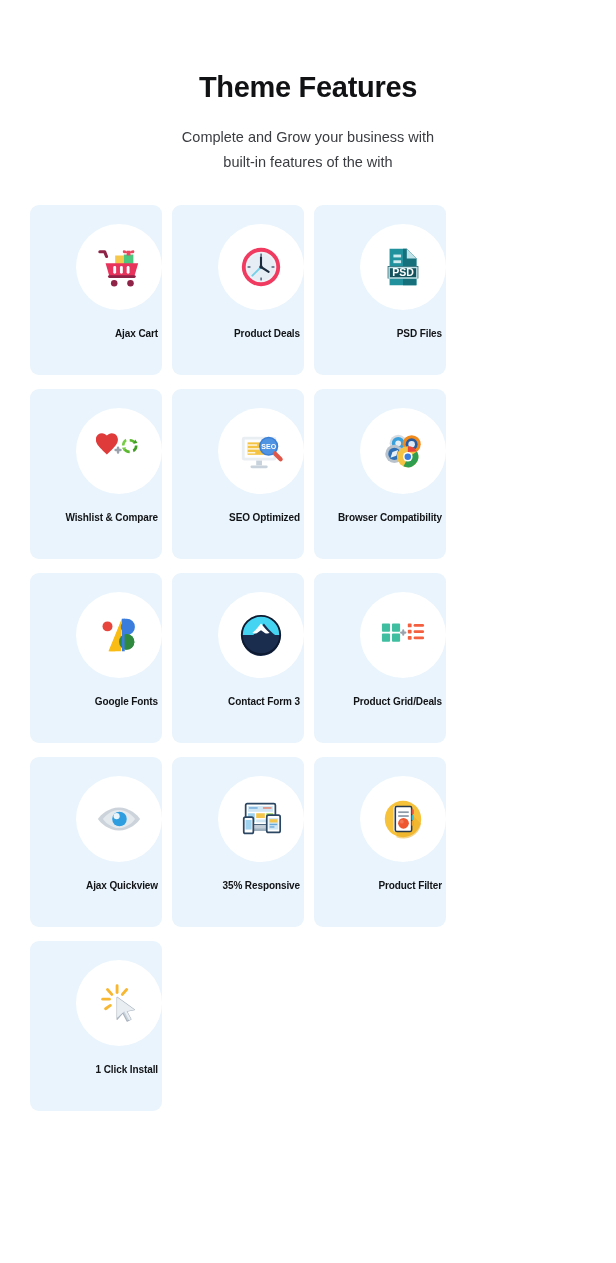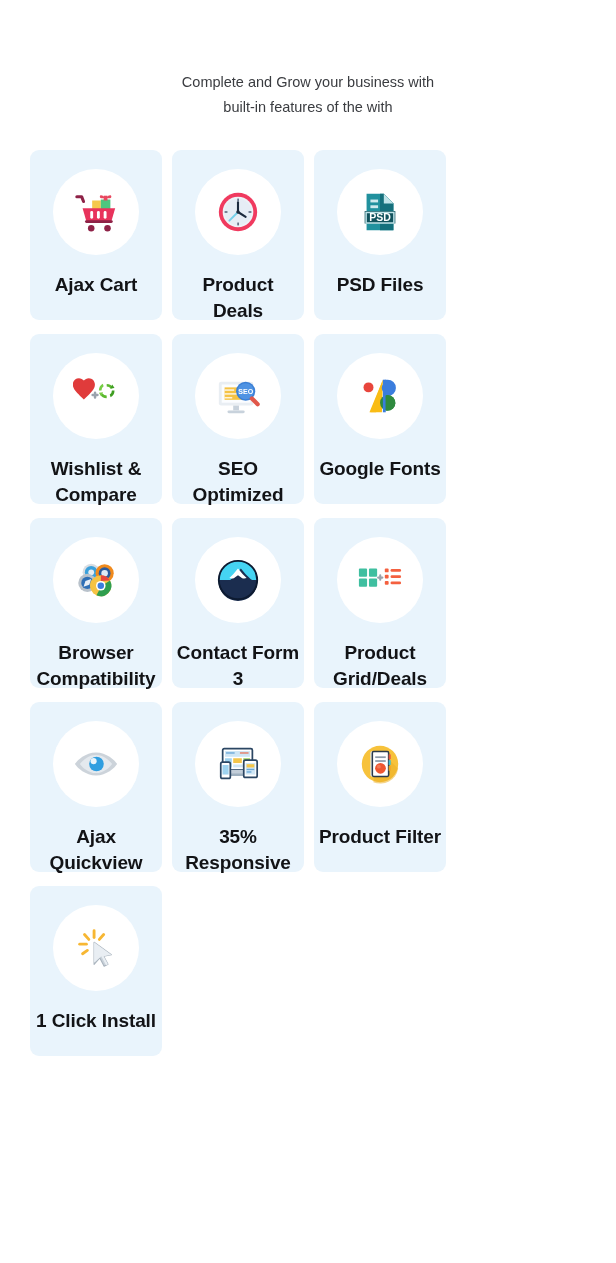--- a/index.html
+++ b/index.html
@@ -21,20 +21,21 @@
   
   .header { padding-top: 70px; text-align: center; }
   .title {
     font-size: 29px;
     font-weight: bold;
     color: #111214;
     letter-spacing: -0.3px;
     line-height: 1.2;
   }
   .subtitle {
+    margin-top: 20px;
     font-size: 14.5px;
     color: #3a3c40;
     line-height: 1.72;
     font-weight: 400;
   }
   .subtitle .sub-line { display: block; }
 
   
   .grid {
     margin: 0 auto;
@@ -45,51 +46,52 @@
     gap: 14px 10px;
     justify-content: flex-start;
   }
   .card {
     width: 132px;
     height: 170px;
     background: #e9f4fc;
     border-radius: 9px;
     display: flex;
     flex-direction: column;
-    align-items: center;
+    align-items: flex-end;
     padding-top: 19px;
   }
   .circle {
     width: 86px;
     height: 86px;
     border-radius: 50%;
     background: #ffffff;
     display: flex;
     align-items: center;
     justify-content: center;
     flex: none;
   }
   .ico { width: 46px; height: 46px; display: block; }
   .label {
     margin-top: 17px;
-    font-size: 19px;
+    font-size: 10px;
     font-weight: bold;
     color: #121316;
     text-align: center;
     line-height: 1.35;
     letter-spacing: -0.1px;
     padding: 0 4px;
   }
 </style>
 </head>
 <body>
 
 <div class="page">
 
   <div class="header">
+    <h1 class="title">Theme Features</h1>
     <p class="subtitle">
       <span class="sub-line">Complete and Grow your business with</span>
       <span class="sub-line">built-in features of the with</span>
     </p>
   </div>
 
   <div class="grid" id="grid-main">
       <div class="card">
         <div class="circle">
           <svg class="ico" viewBox="0 0 48 48" xmlns="http://www.w3.org/2000/svg">
@@ -172,38 +174,20 @@
     <rect x="10" y="25" width="8" height="1.6" fill="#fff" opacity="0.8"></rect>
     <rect x="19" y="34" width="6" height="5" fill="#c8d2dc"></rect>
     <rect x="13" y="39" width="18" height="3" rx="1.5" fill="#c8d2dc"></rect>
     <circle cx="32" cy="19" r="10" fill="#3a7fd5"></circle>
     <circle cx="32" cy="19" r="8.4" fill="#4f93e3"></circle>
     <text x="32" y="22.3" font-family="Liberation Sans, sans-serif" font-size="7.4" font-weight="bold" fill="#ffffff" text-anchor="middle">SEO</text>
     <path d="M38.5 26.5l6 6" stroke="#e0574a" stroke-width="4.4" stroke-linecap="round"></path>
   </svg>
         </div>
         <div class="label">SEO Optimized</div>
-      </div>
-      <div class="card">
-        <div class="circle">
-          <svg class="ico" viewBox="0 0 48 48" xmlns="http://www.w3.org/2000/svg">
-    <circle cx="12" cy="15" r="5.2" fill="#e8453c"></circle>
-    <path d="M20 41L27 7l-14 34z" fill="#f9bc15"></path>
-    <path d="M20 41h14V7H27z" fill="#f9bc15" opacity="0"></path>
-    <path d="M14 41h12L27 7z" fill="#f9bc15"></path>
-    <rect x="28" y="7" width="5" height="34" fill="#3b7ddd" opacity="0"></rect>
-    <path d="M29 7h3a8.6 8.6 0 0 1 0 17.2h-3z" fill="#3b7ddd"></path>
-    <circle cx="32" cy="15.6" r="6.2" fill="#3b7ddd"></circle>
-    <circle cx="32" cy="31" r="8" fill="#2f8a3f"></circle>
-    <path d="M29 7v34" stroke="#3b7ddd" stroke-width="0"></path>
-    <rect x="27" y="7" width="3" height="34" fill="#3b7ddd"></rect>
-    <path d="M30 23.5h2a8 8 0 1 1 0 16h-2z" fill="#2f8a3f"></path>
-  </svg>
-        </div>
-        <div class="label">Google Fonts</div>
       </div>
       <div class="card">
         <div class="circle">
           <svg class="ico" viewBox="0 0 48 48" xmlns="http://www.w3.org/2000/svg">
     <circle cx="19" cy="16" r="9" fill="#d9dde2"></circle>
     <circle cx="19" cy="16" r="6.6" fill="#3aa0db"></circle>
     <circle cx="19" cy="16" r="3" fill="#e6edf3"></circle>
     <circle cx="33" cy="17" r="9.5" fill="#f08a1d"></circle>
     <circle cx="33" cy="17" r="6.2" fill="#2a5b9e"></circle>
     <circle cx="33" cy="17" r="3.4" fill="#dfe9f5"></circle>
@@ -212,20 +196,38 @@
     <path d="M11 31l6-2 2-6-6 2z" fill="#e8eef5"></path>
     <circle cx="29" cy="30" r="11" fill="#f5c344"></circle>
     <path d="M29 19a11 11 0 0 1 9.6 5.6l-9.6.4z" fill="#e8453c"></path>
     <path d="M18.5 33.5A11 11 0 0 1 19.4 24l5.4 6.5z" fill="#f5c344"></path>
     <path d="M38.6 24.6A11 11 0 0 1 24.5 40l5-9.6z" fill="#2f9e4f"></path>
     <circle cx="29" cy="30" r="5" fill="#fff"></circle>
     <circle cx="29" cy="30" r="3.4" fill="#3b7ddd"></circle>
   </svg>
         </div>
         <div class="label">Browser Compatibility</div>
+      </div>
+      <div class="card">
+        <div class="circle">
+          <svg class="ico" viewBox="0 0 48 48" xmlns="http://www.w3.org/2000/svg">
+    <circle cx="12" cy="15" r="5.2" fill="#e8453c"></circle>
+    <path d="M20 41L27 7l-14 34z" fill="#f9bc15"></path>
+    <path d="M20 41h14V7H27z" fill="#f9bc15" opacity="0"></path>
+    <path d="M14 41h12L27 7z" fill="#f9bc15"></path>
+    <rect x="28" y="7" width="5" height="34" fill="#3b7ddd" opacity="0"></rect>
+    <path d="M29 7h3a8.6 8.6 0 0 1 0 17.2h-3z" fill="#3b7ddd"></path>
+    <circle cx="32" cy="15.6" r="6.2" fill="#3b7ddd"></circle>
+    <circle cx="32" cy="31" r="8" fill="#2f8a3f"></circle>
+    <path d="M29 7v34" stroke="#3b7ddd" stroke-width="0"></path>
+    <rect x="27" y="7" width="3" height="34" fill="#3b7ddd"></rect>
+    <path d="M30 23.5h2a8 8 0 1 1 0 16h-2z" fill="#2f8a3f"></path>
+  </svg>
+        </div>
+        <div class="label">Google Fonts</div>
       </div>
       <div class="card">
         <div class="circle">
           <svg class="ico" viewBox="0 0 48 48" xmlns="http://www.w3.org/2000/svg">
     <circle cx="24" cy="24" r="20" fill="#1b2d4f"></circle>
     <path d="M24 4a20 20 0 0 1 20 20H4A20 20 0 0 1 24 4z" fill="#45d4f2"></path>
     <path d="M4 26a20 20 0 0 0 40 0c-4-1-6-2-8-4l-4-4-5-6-5 6-5 5c-2 2-5 3-13 3z" fill="#1b2d4f"></path>
     <path d="M24 12l5 6 4 4c-3 1-5 0-6-1l-3-2-3 2c-1 1-3 2-6 1l4-4z" fill="#ffffff"></path>
     <circle cx="24" cy="24" r="20" fill="none" stroke="#0d1a30" stroke-width="2"></circle>
   </svg>

